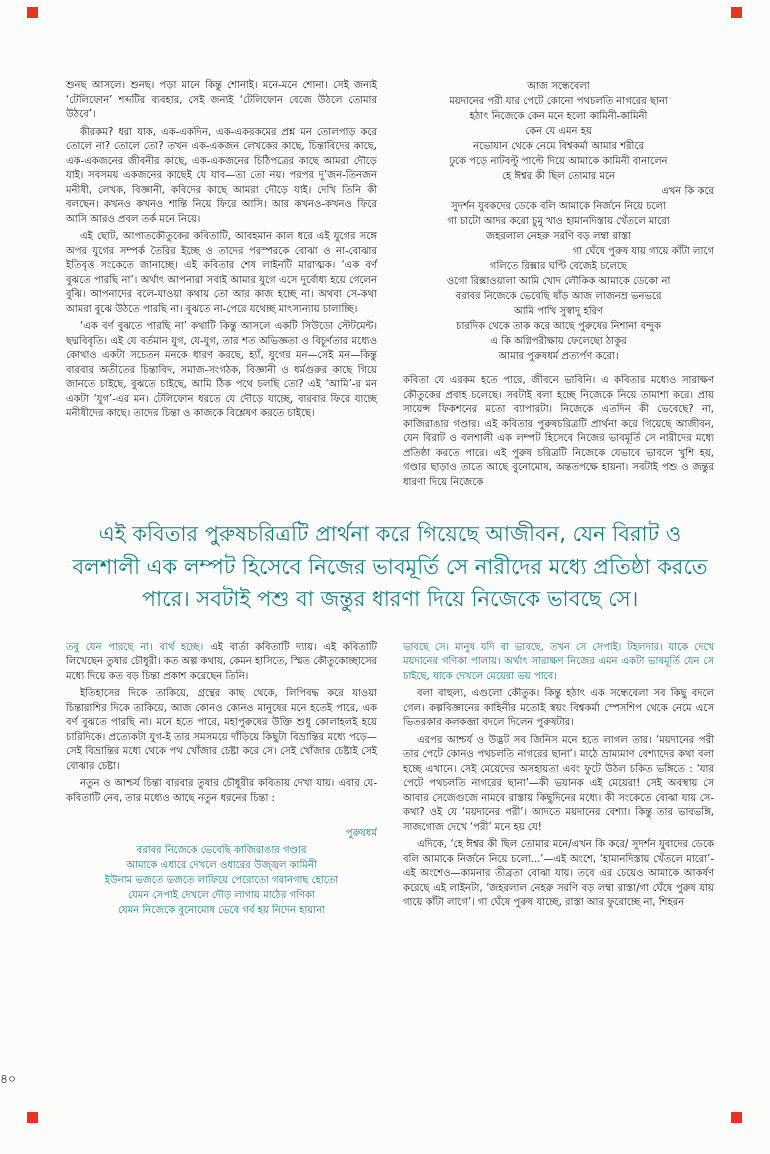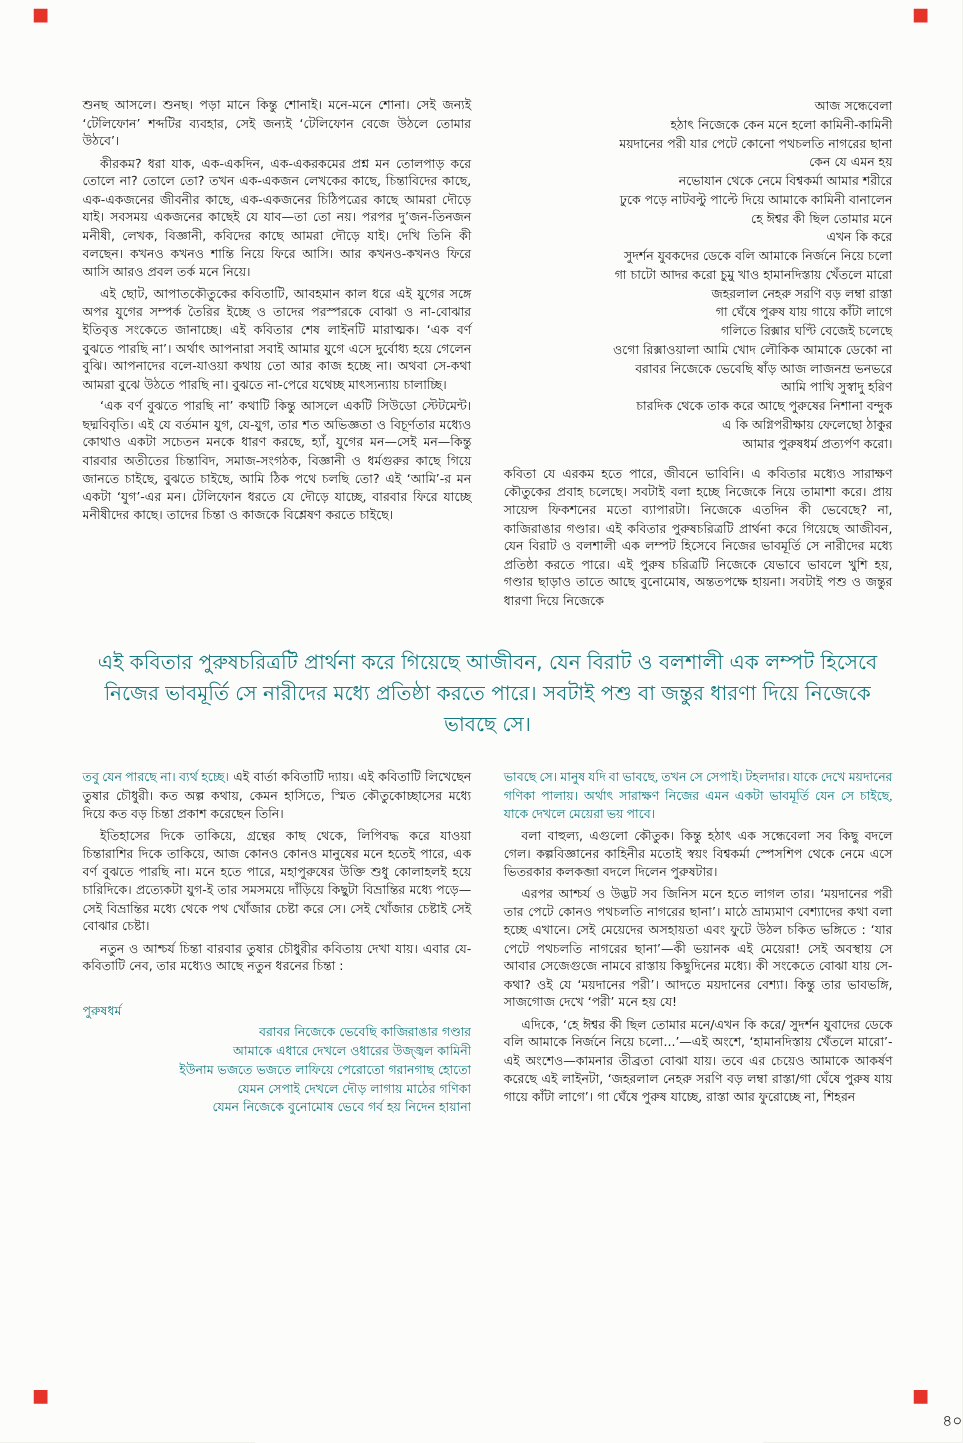--- a/index.html
+++ b/index.html
@@ -20,40 +20,40 @@
 
   .content { position:absolute; left:66px; right:56px; top:78px; }
 
   .columns { display:flex; gap:26px; }
   .col { flex:1 1 0; min-width:0; font-size:10px; line-height:1.45; text-align:justify; }
 
   .para { margin:0 0 3px 0; text-indent:14px; }
   .para.noindent { text-indent:0; }
 
   .poem { margin:0 0 10px 0; }
-  .poem-line { line-height:1.5; text-align:right; white-space:nowrap; overflow:hidden; }
+  .poem-line { line-height:1.5; text-align:center; white-space:nowrap; overflow:hidden; }
   .poem-line.center { text-align:right; white-space:normal; }
 
   .pullquote {
     margin:26px auto 24px auto;
     max-width:672px;
     text-align:center;
     color:#157a80;
-    font-size:16px;
+    font-size:21px;
     line-height:1.55;
     font-weight:500;
   }
 
-  .teal { color:#157a80;font-family:Liberation Serif, serif; }
-  .poem-title { color:#157a80; margin:20px 0 2px 0; text-align:left; }
+  .teal { color:#157a80; }
+  .poem-title { color:#157a80; margin:20px 0 2px 0; text-align:right; }
   .bottom-poem .poem-line { color:#157a80; }
 
   .page-number {
-    position:absolute; left:0; right:0; top:1128px;
-    text-align:right; font-size:12.5px; color:#1c1c1c;
+    position:absolute; left:0; right:0; top:1070px;
+    text-align:left; font-size:12.5px; color:#1c1c1c;
   }
 </style>
 </head>
 <body>
 
 <div class="page">
 
   <div class="mark mark-tl"></div>
   <div class="mark mark-tr"></div>
   <div class="mark mark-bl"></div>
@@ -65,22 +65,22 @@
       <div class="col">
         <p class="para noindent">শুনছ আসলে। শুনছ। পড়া মানে কিন্তু শোনাই। মনে-মনে শোনা। সেই জন্যই ‘টেলিফোন’ শব্দটির ব্যবহার, সেই জন্যই ‘টেলিফোন বেজে উঠলে তোমার উঠবে’।</p>
         <p class="para">কীরকম? ধরা যাক, এক-একদিন, এক-একরকমের প্রশ্ন মন তোলপাড় করে তোলে না? তোলে তো? তখন এক-একজন লেখকের কাছে, চিন্তাবিদের কাছে, এক-একজনের জীবনীর কাছে, এক-একজনের চিঠিপত্রের কাছে আমরা দৌড়ে যাই। সবসময় একজনের কাছেই যে যাব—তা তো নয়। পরপর দু’জন-তিনজন মনীষী, লেখক, বিজ্ঞানী, কবিদের কাছে আমরা দৌড়ে যাই। দেখি তিনি কী বলছেন। কখনও কখনও শান্তি নিয়ে ফিরে আসি। আর কখনও-কখনও ফিরে আসি আরও প্রবল তর্ক মনে নিয়ে।</p>
         <p class="para">এই ছোট, আপাতকৌতুকের কবিতাটি, আবহমান কাল ধরে এই যুগের সঙ্গে অপর যুগের সম্পর্ক তৈরির ইচ্ছে ও তাদের পরস্পরকে বোঝা ও না-বোঝার ইতিবৃত্ত সংকেতে জানাচ্ছে। এই কবিতার শেষ লাইনটি মারাত্মক। ‘এক বর্ণ বুঝতে পারছি না’। অর্থাৎ আপনারা সবাই আমার যুগে এসে দুর্বোধ্য হয়ে গেলেন বুঝি। আপনাদের বলে-যাওয়া কথায় তো আর কাজ হচ্ছে না। অথবা সে-কথা আমরা বুঝে উঠতে পারছি না। বুঝতে না-পেরে যথেচ্ছ মাৎস্যন্যায় চালাচ্ছি।</p>
         <p class="para">‘এক বর্ণ বুঝতে পারছি না’ কথাটি কিন্তু আসলে একটি সিউডো স্টেটমেন্ট। ছদ্মবিবৃতি। এই যে বর্তমান যুগ, যে-যুগ, তার শত অভিজ্ঞতা ও বিচূর্ণতার মধ্যেও কোথাও একটা সচেতন মনকে ধারণ করছে, হ্যাঁ, যুগের মন—সেই মন—কিন্তু বারবার অতীতের চিন্তাবিদ, সমাজ-সংগঠক, বিজ্ঞানী ও ধর্মগুরুর কাছে গিয়ে জানতে চাইছে, বুঝতে চাইছে, আমি ঠিক পথে চলছি তো? এই ‘আমি’-র মন একটা ‘যুগ’-এর মন। টেলিফোন ধরতে যে দৌড়ে যাচ্ছে, বারবার ফিরে যাচ্ছে মনীষীদের কাছে। তাদের চিন্তা ও কাজকে বিশ্লেষণ করতে চাইছে।</p>
       </div>
 
       <div class="col">
         <div class="poem">
           <div class="poem-line">আজ সন্ধেবেলা</div>
+          <div class="poem-line">ময়দানের পরী যার পেটে কোনো পথচলতি নাগরের ছানা</div>
           <div class="poem-line">হঠাৎ নিজেকে কেন মনে হলো কামিনী-কামিনী</div>
-          <div class="poem-line">ময়দানের পরী যার পেটে কোনো পথচলতি নাগরের ছানা</div>
           <div class="poem-line">কেন যে এমন হয়</div>
           <div class="poem-line">নভোযান থেকে নেমে বিশ্বকর্মা আমার শরীরে</div>
           <div class="poem-line">ঢুকে পড়ে নাটবল্টু পাল্টে দিয়ে আমাকে কামিনী বানালেন</div>
           <div class="poem-line">হে ঈশ্বর কী ছিল তোমার মনে</div>
           <div class="poem-line center">এখন কি করে</div>
           <div class="poem-line">সুদর্শন যুবকদের ডেকে বলি আমাকে নির্জনে নিয়ে চলো</div>
           <div class="poem-line">গা চাটো আদর করো চুমু খাও হামানদিস্তায় খেঁতলে মারো</div>
           <div class="poem-line">জহরলাল নেহরু সরণি বড় লম্বা রাস্তা</div>
           <div class="poem-line center">গা ঘেঁষে পুরুষ যায় গায়ে কাঁটা লাগে</div>
           <div class="poem-line">গলিতে রিক্সার ঘণ্টি বেজেই চলেছে</div>

